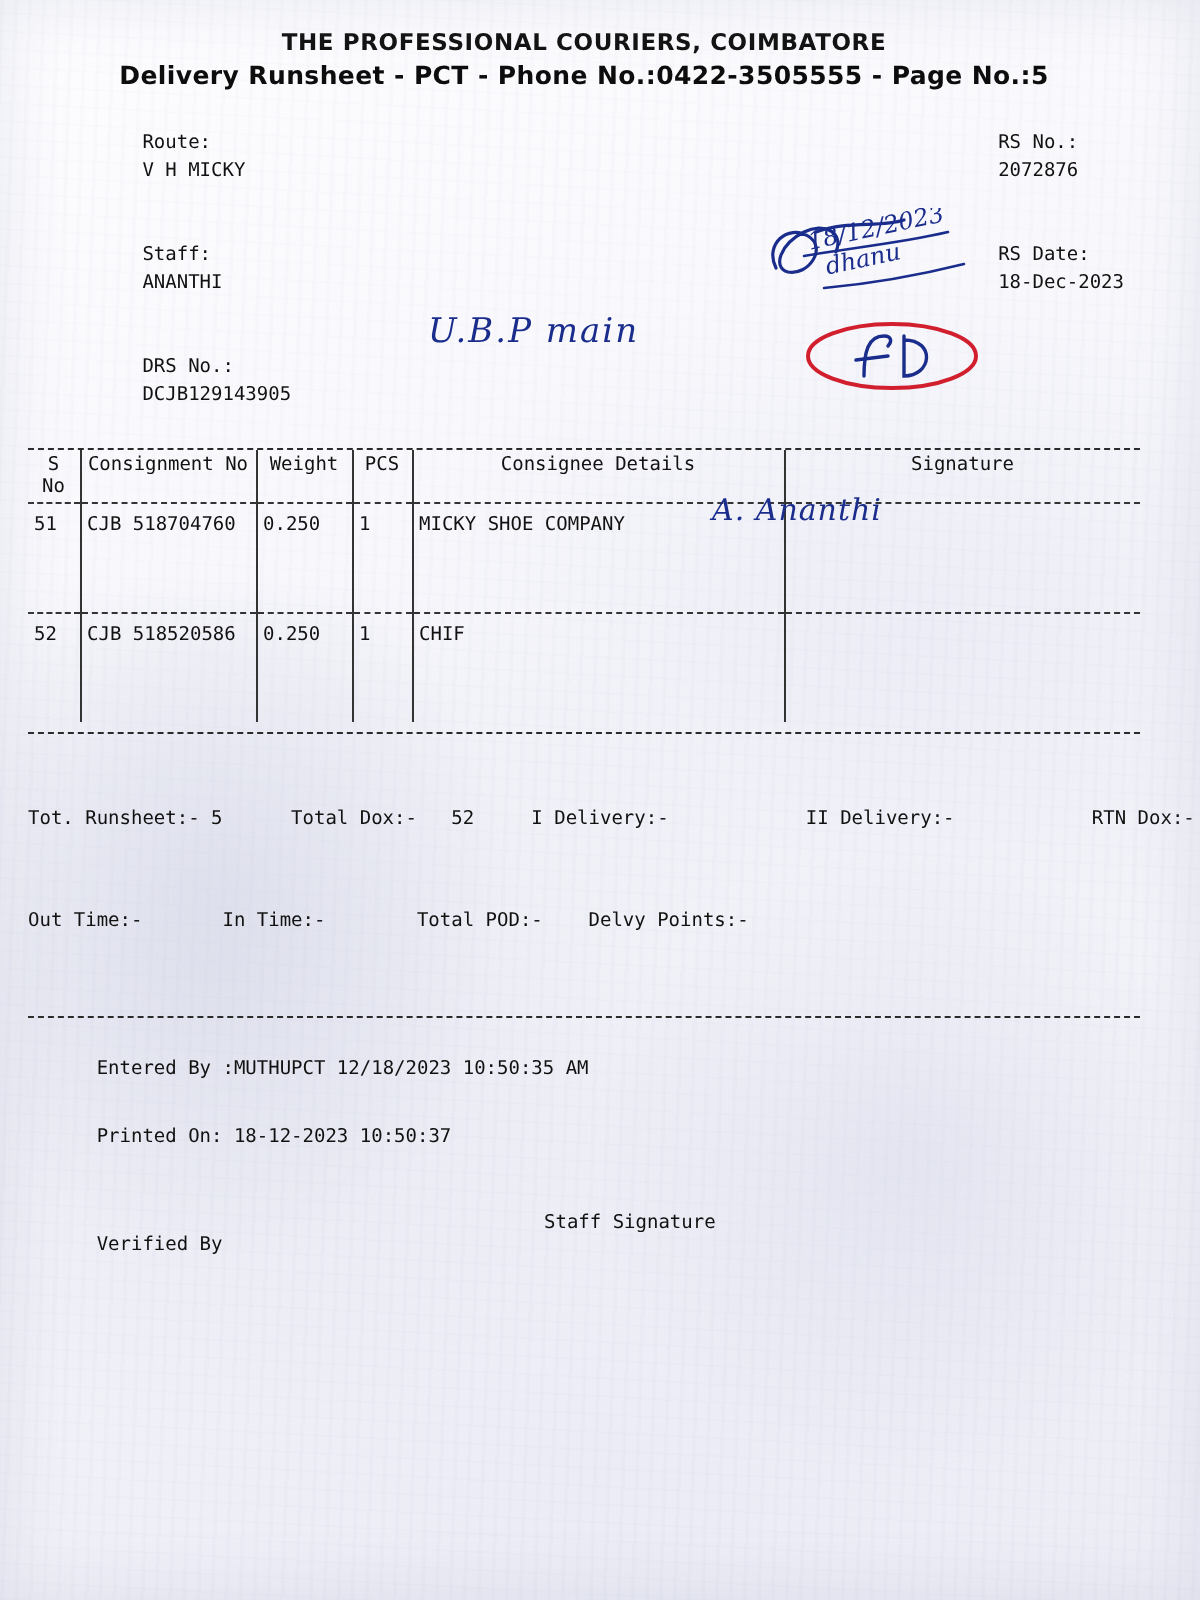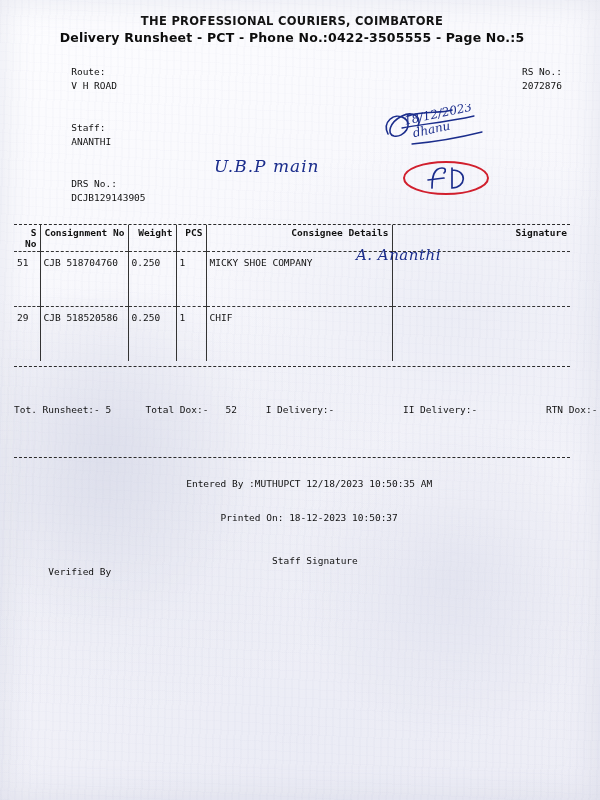--- a/index.html
+++ b/index.html
@@ -104,22 +104,22 @@
   }
 
   table.runsheet {
     width: 100%;
     border-collapse: collapse;
     font-size: 9.5px;
     color: #111;
     table-layout: fixed;
   }
   table.runsheet th {
-    text-align: right;
-    font-weight: bold;
+    text-align: center;
+    font-weight: normal;
     padding: 2px 3px;
     vertical-align: top;
     border-right: 1px solid #333;
   }
   table.runsheet td {
     text-align: left;
     padding: 5px 3px;
     vertical-align: top;
     border-right: 1px solid #333;
     height: 44px;
@@ -208,35 +208,39 @@
     <div class="title">THE PROFESSIONAL COURIERS, COIMBATORE</div>
 
     <div class="subtitle">
       <span>Delivery Runsheet - PCT - Phone No.:0422-3505555  -  Page No.:5</span>
     </div>
 
     <div class="meta">
       <div class="meta-left">
         <div class="meta-row">
           <span>Route:</span>
-          <span>V H ROAD</span>
+          <span>V H MICKY</span>
         </div>
         <div class="meta-row">
           <span>Staff:</span>
           <span>ANANTHI</span>
         </div>
         <div class="meta-row">
           <span>DRS No.:</span>
           <span>DCJB129143905</span>
         </div>
       </div>
       <div class="meta-right">
         <div class="meta-row">
           <span>RS No.:</span>
           <span>2072876</span>
+        </div>
+        <div class="meta-row">
+          <span>RS Date:</span>
+          <span>18-Dec-2023</span>
         </div>
       </div>
     </div>
 
     <hr class="hr-dashed">
 
     <table class="runsheet">
       <colgroup>
         <col class="col-sno">
           <col class="col-cn">
@@ -258,39 +262,40 @@
       <tbody>
         <tr class="row-sep">
           <td>51</td>
           <td>CJB 518704760</td>
           <td>0.250</td>
           <td>1</td>
           <td>MICKY SHOE COMPANY</td>
           <td></td>
         </tr>
         <tr class="row-sep">
-          <td>29</td>
+          <td>52</td>
           <td>CJB 518520586</td>
           <td>0.250</td>
           <td>1</td>
           <td>CHIF</td>
           <td></td>
         </tr>
       </tbody>
     </table>
 
     <hr class="hr-dashed">
 
     <div class="footer-block">
       <div class="footer-line">Tot. Runsheet:- 5      Total Dox:-   52     I Delivery:-            II Delivery:-            RTN Dox:-</div>
+      <div class="footer-line">Out Time:-       In Time:-        Total POD:-    Delvy Points:-</div>
     </div>
 
     <hr class="hr-dashed">
 
-    <div class="footer-block" style="position:relative;text-align:center;">
+    <div class="footer-block" style="position:relative;">
       <span>Entered By :MUTHUPCT 12/18/2023 10:50:35 AM</span>
       <span style="display:inline-block;width:40px;"></span>
       <span>Printed On: 18-12-2023 10:50:37</span>
     </div>
 
     <div class="verified-row">
       <span>Verified By</span>
       <span class="staff-sign-label">Staff Signature</span>
     </div>
 

